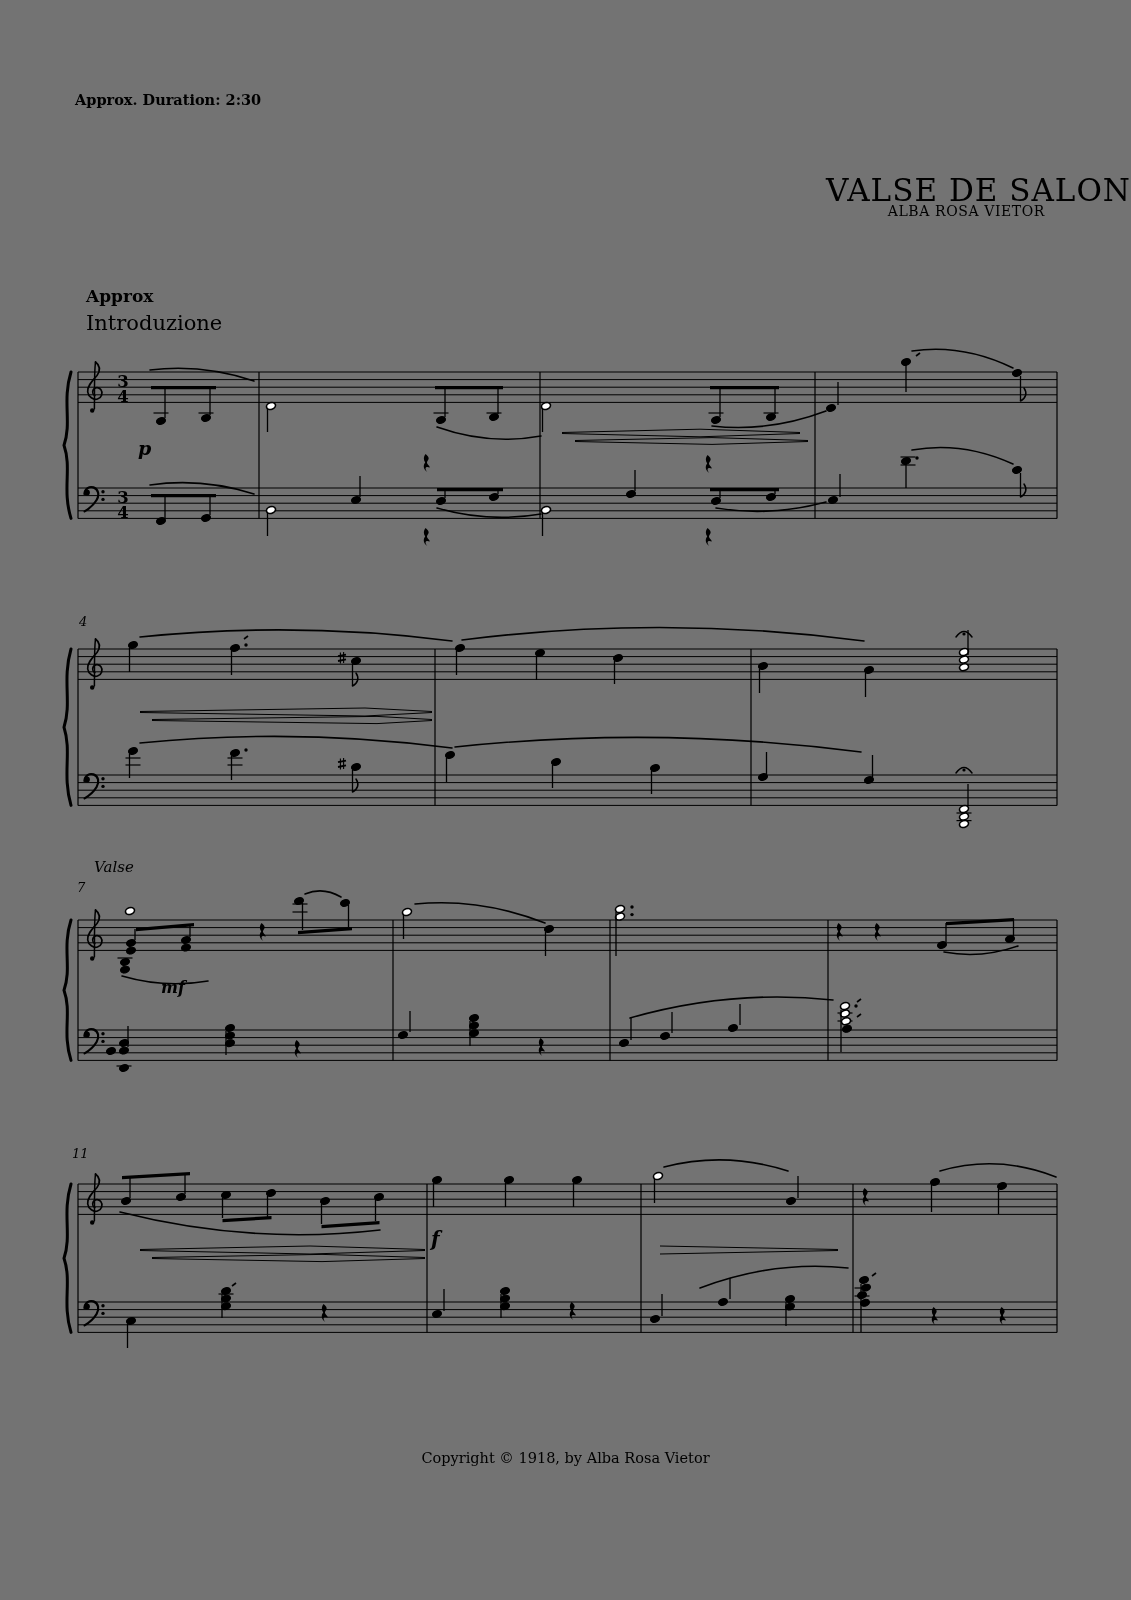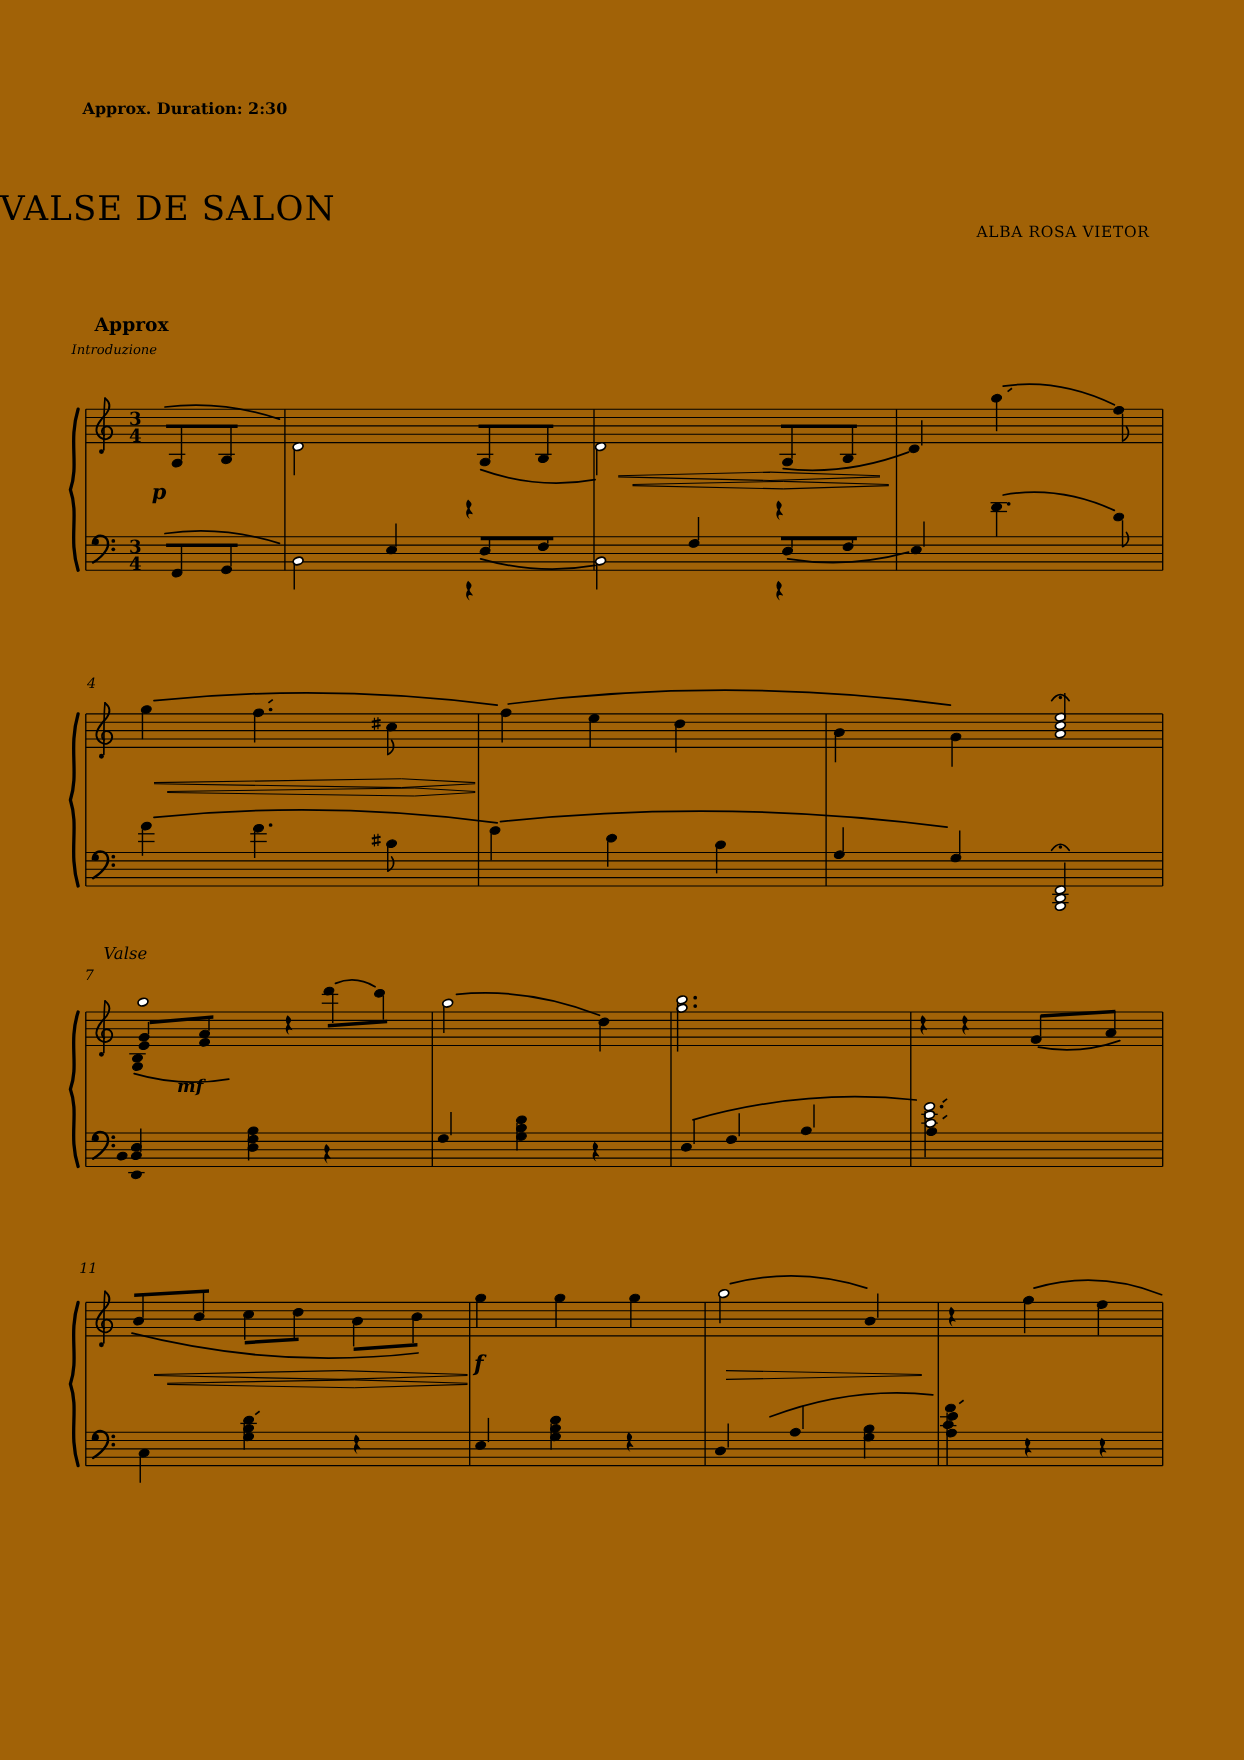--- a/index.html
+++ b/index.html
@@ -1,23 +1,23 @@
 <!DOCTYPE html>
 <html><head>
 <meta charset="utf-8">
 <style>
   html,body{margin:0;padding:0;background:#888;}
-  .page{position:relative;width:1131px;height:1600px;background:#a16207;
+  .page{position:relative;width:1131px;height:1600px;background:#737373;
         font-family:"DejaVu Serif","Liberation Serif",serif;color:#000;overflow:hidden;margin:0 auto;}
   .abs{position:absolute;white-space:nowrap;}
   .duration{left:75px;top:91px;font-weight:bold;font-size:14.5px;}
-  .title{left:0;right:0;top:172px;text-align:left;font-size:31px;letter-spacing:1px;}
+  .title{left:0;right:0;top:172px;text-align:right;font-size:31px;letter-spacing:1px;}
   .composer{right:86px;top:203px;font-size:14px;letter-spacing:0.6px;}
   .tempo{left:86px;top:286px;font-weight:bold;font-size:17px;}
-  .intro{left:65px;top:311px;font-style:italic;font-size:12px;}
+  .intro{left:86px;top:311px;font-size:21px;}
   .valse{left:94px;top:858px;font-style:italic;font-size:15px;text-align:right;}
   .copyright{left:0;right:0;top:1450px;text-align:center;font-size:14.5px;}
   .measure-num{position:absolute;font-style:italic;font-size:13px;}
   .dyn{position:absolute;font-style:italic;font-weight:bold;}
   #score{position:absolute;left:0;top:0;}
 </style>
 </head>
 <body>
 
 <div class="page">
@@ -517,19 +517,20 @@
         C933.5,1316.5 937.8,1318.5 937.8,1320.5
         C933.2,1318.8 932.5,1321.5 935.2,1325
         C930.8,1322 931.2,1318 933.2,1315.5
         C931.2,1312.5 931.5,1309.5 933.5,1307 Z" stroke="none" stroke-width="1" fill="#000000" stroke-linecap="round"></path>
       <path d="M1001.5,1307 C1005,1310 1005.5,1311.5 1003.5,1314
         C1001.5,1316.5 1005.8,1318.5 1005.8,1320.5
         C1001.2,1318.8 1000.5,1321.5 1003.2,1325
         C998.8,1322 999.2,1318 1001.2,1315.5
         C999.2,1312.5 999.5,1309.5 1001.5,1307 Z" stroke="none" stroke-width="1" fill="#000000" stroke-linecap="round"></path>
     </svg>
+  <div class="abs copyright">Copyright © 1918, by Alba Rosa Vietor</div>
 <div class="measure-num" style="left: 79px; top: 614px;">4</div>
     <div class="measure-num" style="left: 77px; top: 880px;">7</div>
     <div class="measure-num" style="left: 72px; top: 1146px;">11</div>
     <div class="dyn" style="left: 138px; top: 437px; font-size: 19px;">p</div>
     <div class="dyn" style="left: 116px; top: 978px; font-size: 16px; margin-left: 45px;">mf</div>
     <div class="dyn" style="left: 431px; top: 1227px; font-size: 20px;">f</div>
   </div>
 
 </body></html>

